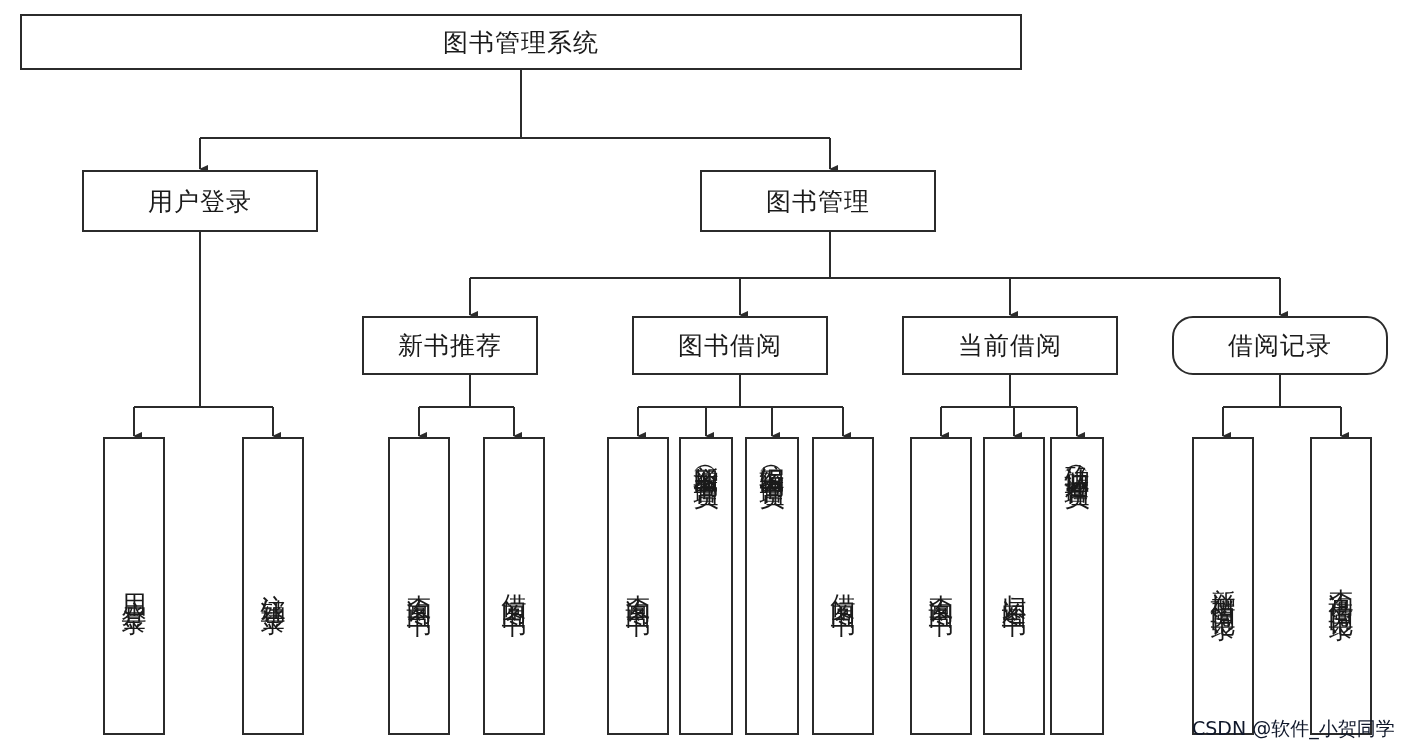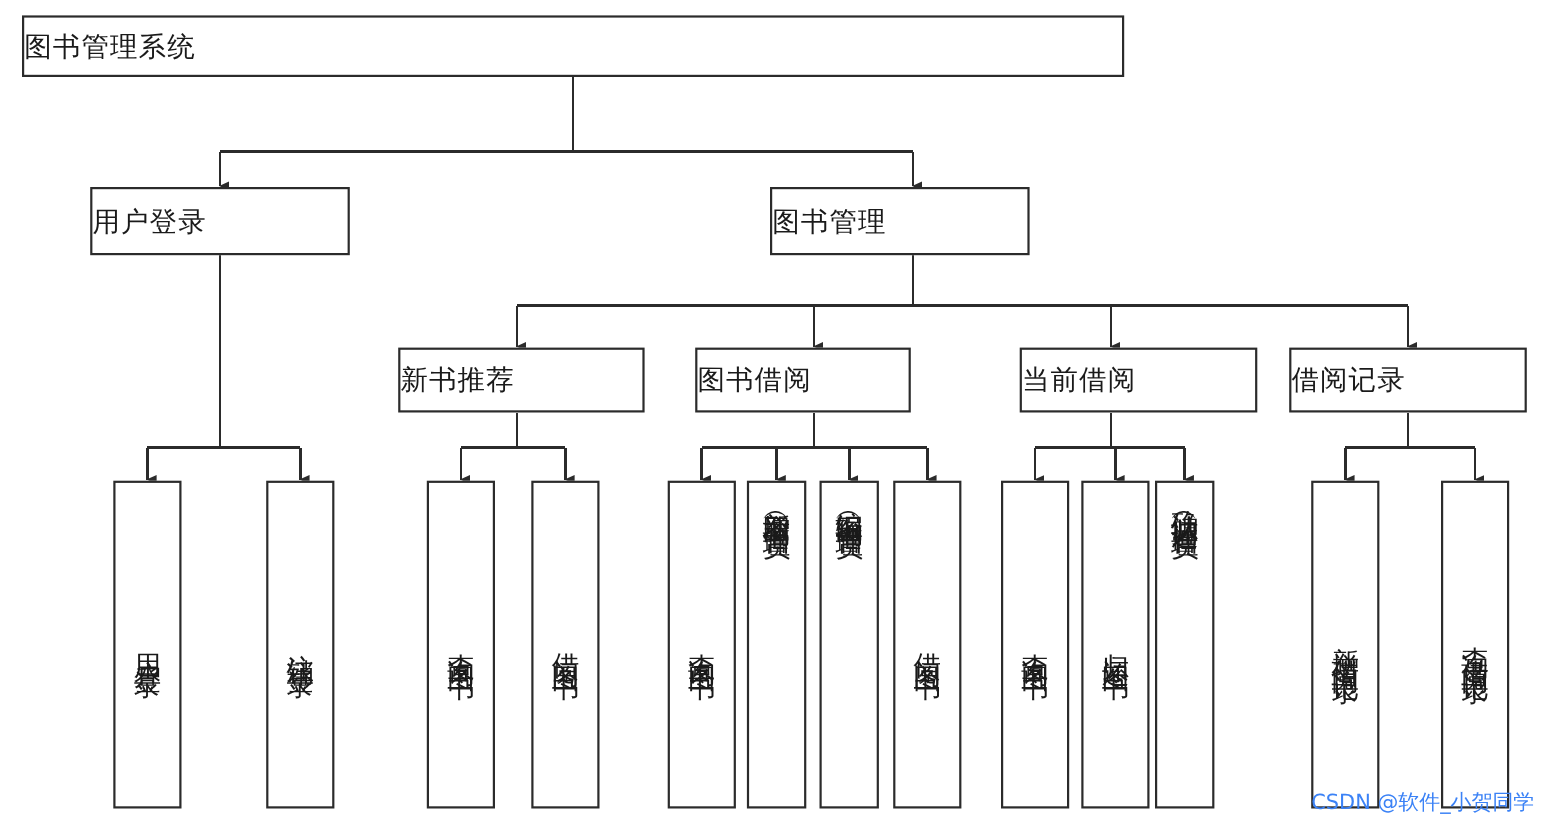--- a/index.html
+++ b/index.html
@@ -26,21 +26,21 @@
     height: 747px;
     pointer-events: none;
   }
   .node {
     position: absolute;
     box-sizing: border-box;
     background: #ffffff;
     border: 2px solid #2b2b2b;
     display: flex;
     align-items: center;
-    justify-content: flex-start;
+    justify-content: center;
     z-index: 2;
   }
   .node .label {
     color: #1a1a1a;
     text-align: center;
     line-height: 1.08;
     white-space: pre;
   }
   
   .node.horiz .label {
@@ -67,21 +67,21 @@
   .node.vert.tall .label {
     letter-spacing: 3px;
   }
   
   .node.vert.mid {
     align-items: center;
     padding-top: 0;
   }
   .watermark {
     position: absolute;
-    color: #3b82f6;
+    color: #0f172a;
     font-size: 19px;
     white-space: nowrap;
     z-index: 3;
     font-family: "DejaVu Sans", "Liberation Sans", sans-serif;
   }
 </style>
 </head>
 <body>
 
 <div id="canvas">
@@ -132,30 +132,30 @@
   <div id="node-layer">
       <div class="node horiz root" style="left: 20px; top: 14px; width: 1002px; height: 56px;">
         <span class="label">图书管理系统</span>
       </div>
       <div class="node horiz" style="left: 82px; top: 170px; width: 236px; height: 62px;">
         <span class="label">用户登录</span>
       </div>
       <div class="node horiz" style="left: 700px; top: 170px; width: 236px; height: 62px;">
         <span class="label">图书管理</span>
       </div>
-      <div class="node horiz" style="left: 362px; top: 316px; width: 224px; height: 59px;">
+      <div class="node horiz" style="left: 362px; top: 316px; width: 176px; height: 59px;">
         <span class="label">新书推荐</span>
       </div>
       <div class="node horiz" style="left: 632px; top: 316px; width: 196px; height: 59px;">
         <span class="label">图书借阅</span>
       </div>
-      <div class="node horiz" style="left: 902px; top: 316px; width: 216px; height: 59px; margin-left: 25px;">
+      <div class="node horiz" style="left: 902px; top: 316px; width: 216px; height: 59px;">
         <span class="label">当前借阅</span>
       </div>
-      <div class="node horiz" style="left: 1172px; top: 316px; width: 216px; height: 59px;">
+      <div class="node horiz" style="left: 1172px; top: 316px; width: 216px; height: 59px; border-radius: 21px;">
         <span class="label">借阅记录</span>
       </div>
       <div class="node vert mid" style="left: 103px; top: 437px; width: 62px; height: 298px;">
         <span class="label">用户登录</span>
       </div>
       <div class="node vert mid" style="left: 242px; top: 437px; width: 62px; height: 298px;">
         <span class="label">注销登录</span>
       </div>
       <div class="node vert mid" style="left: 388px; top: 437px; width: 62px; height: 298px;">
         <span class="label">查询图书</span>

